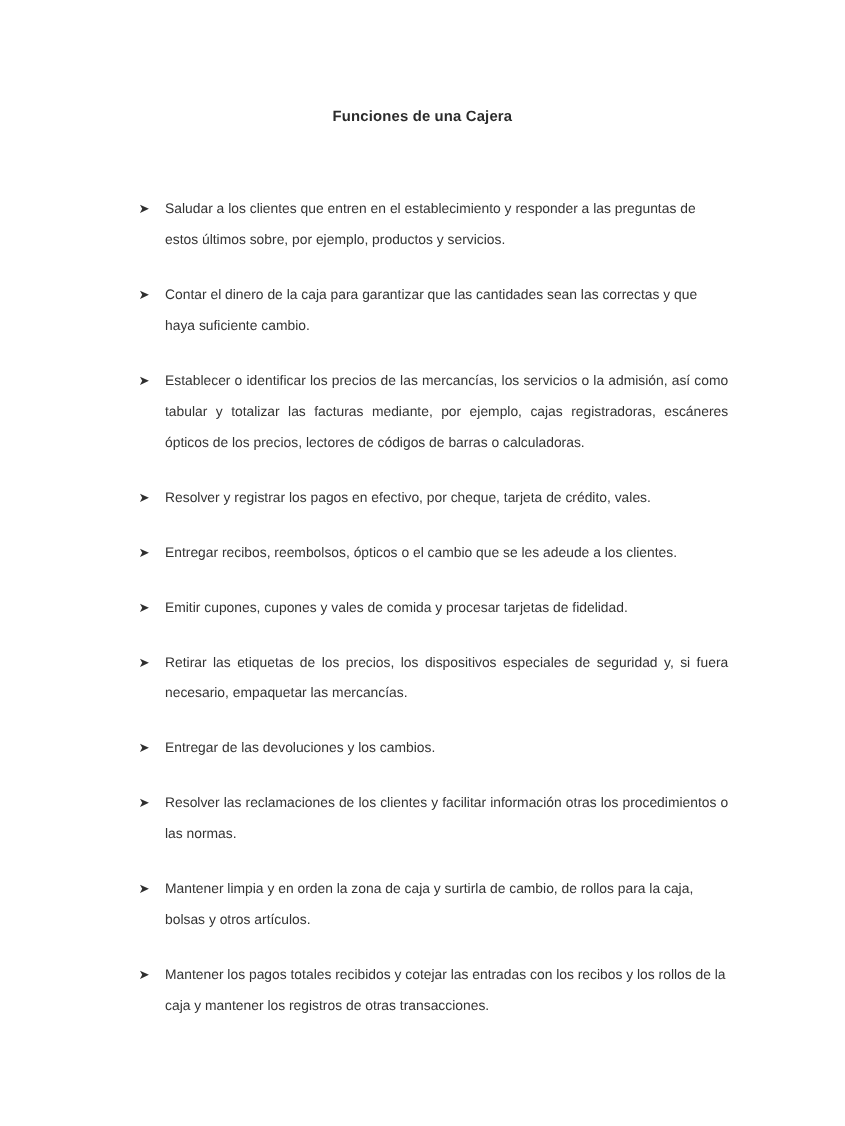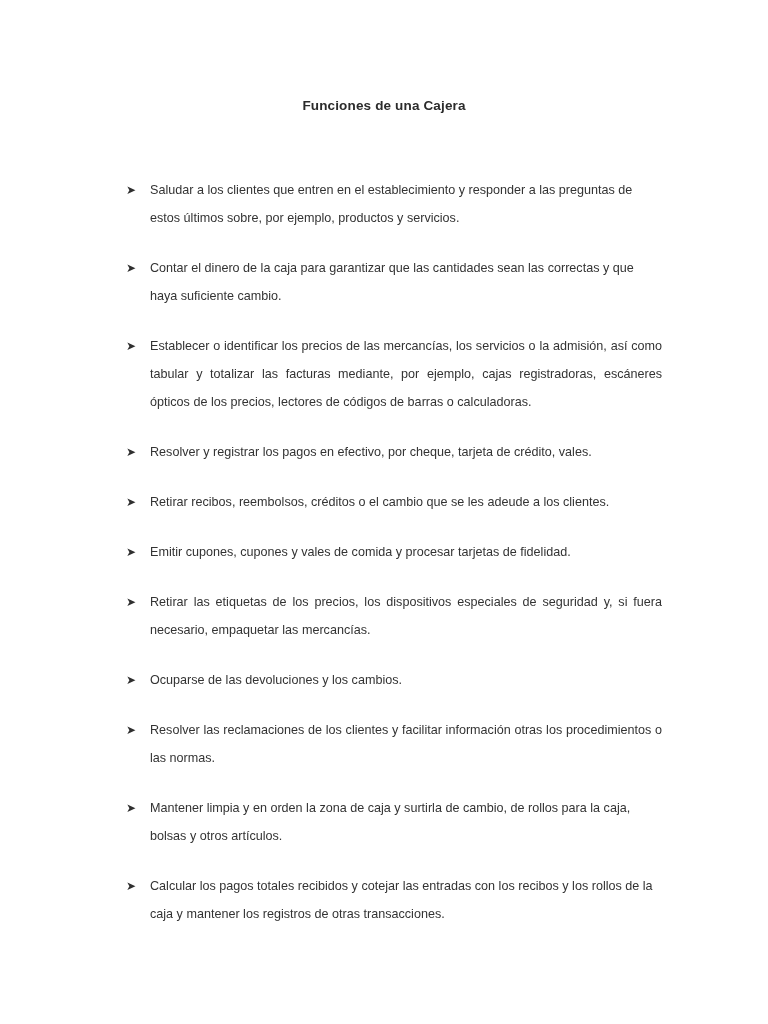--- a/index.html
+++ b/index.html
@@ -85,41 +85,41 @@
     <li class="bullet-item justify">
       <span class="bullet-marker">➤</span>
       <span class="bullet-text">Establecer o identificar los precios de las mercancías, los servicios o la admisión, así como tabular y totalizar las facturas mediante, por ejemplo, cajas registradoras, escáneres ópticos de los precios, lectores de códigos de barras o calculadoras.</span>
     </li>
     <li class="bullet-item">
       <span class="bullet-marker">➤</span>
       <span class="bullet-text">Resolver y registrar los pagos en efectivo, por cheque, tarjeta de crédito, vales.</span>
     </li>
     <li class="bullet-item">
       <span class="bullet-marker">➤</span>
-      <span class="bullet-text">Retirar recibos, reembolsos, créditos o el cambio que se les adeude a los clientes.</span>
+      <span class="bullet-text">Entregar recibos, reembolsos, ópticos o el cambio que se les adeude a los clientes.</span>
     </li>
     <li class="bullet-item">
       <span class="bullet-marker">➤</span>
       <span class="bullet-text">Emitir cupones, cupones y vales de comida y procesar tarjetas de fidelidad.</span>
     </li>
     <li class="bullet-item justify">
       <span class="bullet-marker">➤</span>
       <span class="bullet-text">Retirar las etiquetas de los precios, los dispositivos especiales de seguridad y, si fuera necesario, empaquetar las mercancías.</span>
     </li>
     <li class="bullet-item">
       <span class="bullet-marker">➤</span>
-      <span class="bullet-text">Ocuparse de las devoluciones y los cambios.</span>
+      <span class="bullet-text">Entregar de las devoluciones y los cambios.</span>
     </li>
     <li class="bullet-item justify">
       <span class="bullet-marker">➤</span>
       <span class="bullet-text">Resolver las reclamaciones de los clientes y facilitar información otras los procedimientos o las normas.</span>
     </li>
     <li class="bullet-item">
       <span class="bullet-marker">➤</span>
       <span class="bullet-text">Mantener limpia y en orden la zona de caja y surtirla de cambio, de rollos para la caja, bolsas y otros artículos.</span>
     </li>
     <li class="bullet-item">
       <span class="bullet-marker">➤</span>
-      <span class="bullet-text">Calcular los pagos totales recibidos y cotejar las entradas con los recibos y los rollos de la caja y mantener los registros de otras transacciones.</span>
+      <span class="bullet-text">Mantener los pagos totales recibidos y cotejar las entradas con los recibos y los rollos de la caja y mantener los registros de otras transacciones.</span>
     </li>
   </ul>
 
 </div>
 
 </body></html>

